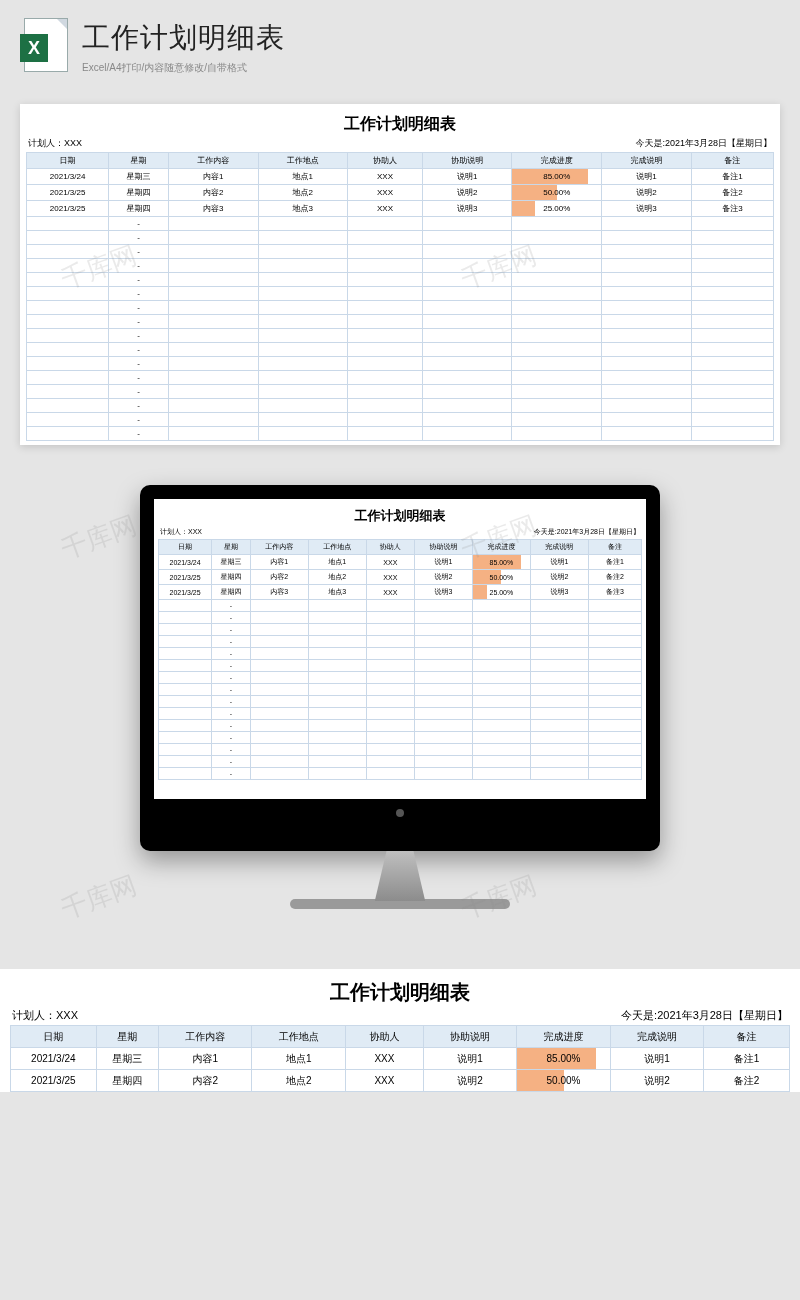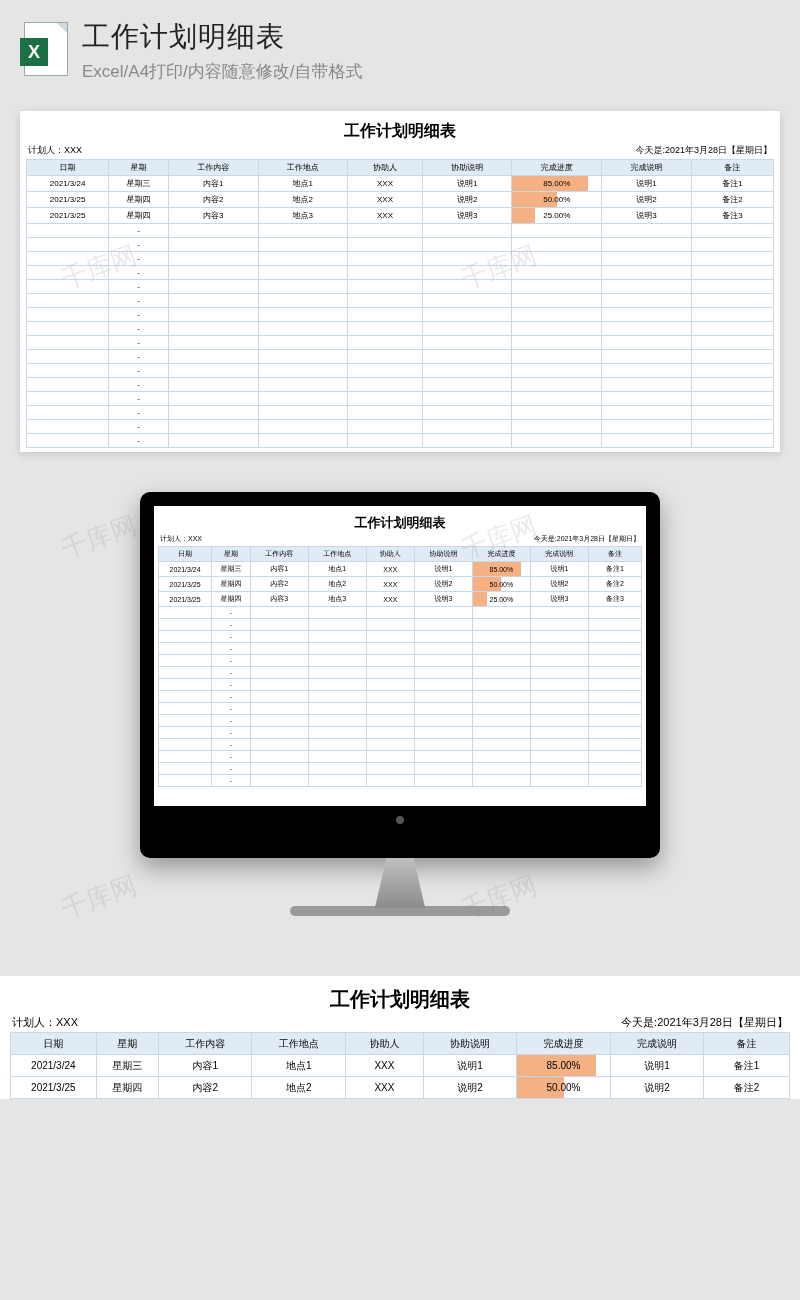--- a/index.html
+++ b/index.html
@@ -43,21 +43,21 @@
     position: absolute; left: 0; top: 16px;
   }
   .header-text { flex: 1; }
   .header-title {
     font-size: 28px;
     font-weight: 300;
     color: #222;
     letter-spacing: 1px;
   }
   .header-sub {
-    font-size: 17px;
+    font-size: 10px;
     color: #888;
     margin-top: 4px;
   }
 
   .sheet-card {
     background: #fff;
     margin: 24px 20px;
     box-shadow: 0 2px 8px rgba(0,0,0,.15);
     padding: 6px 6px 4px 6px;
     font-size: 9px;

